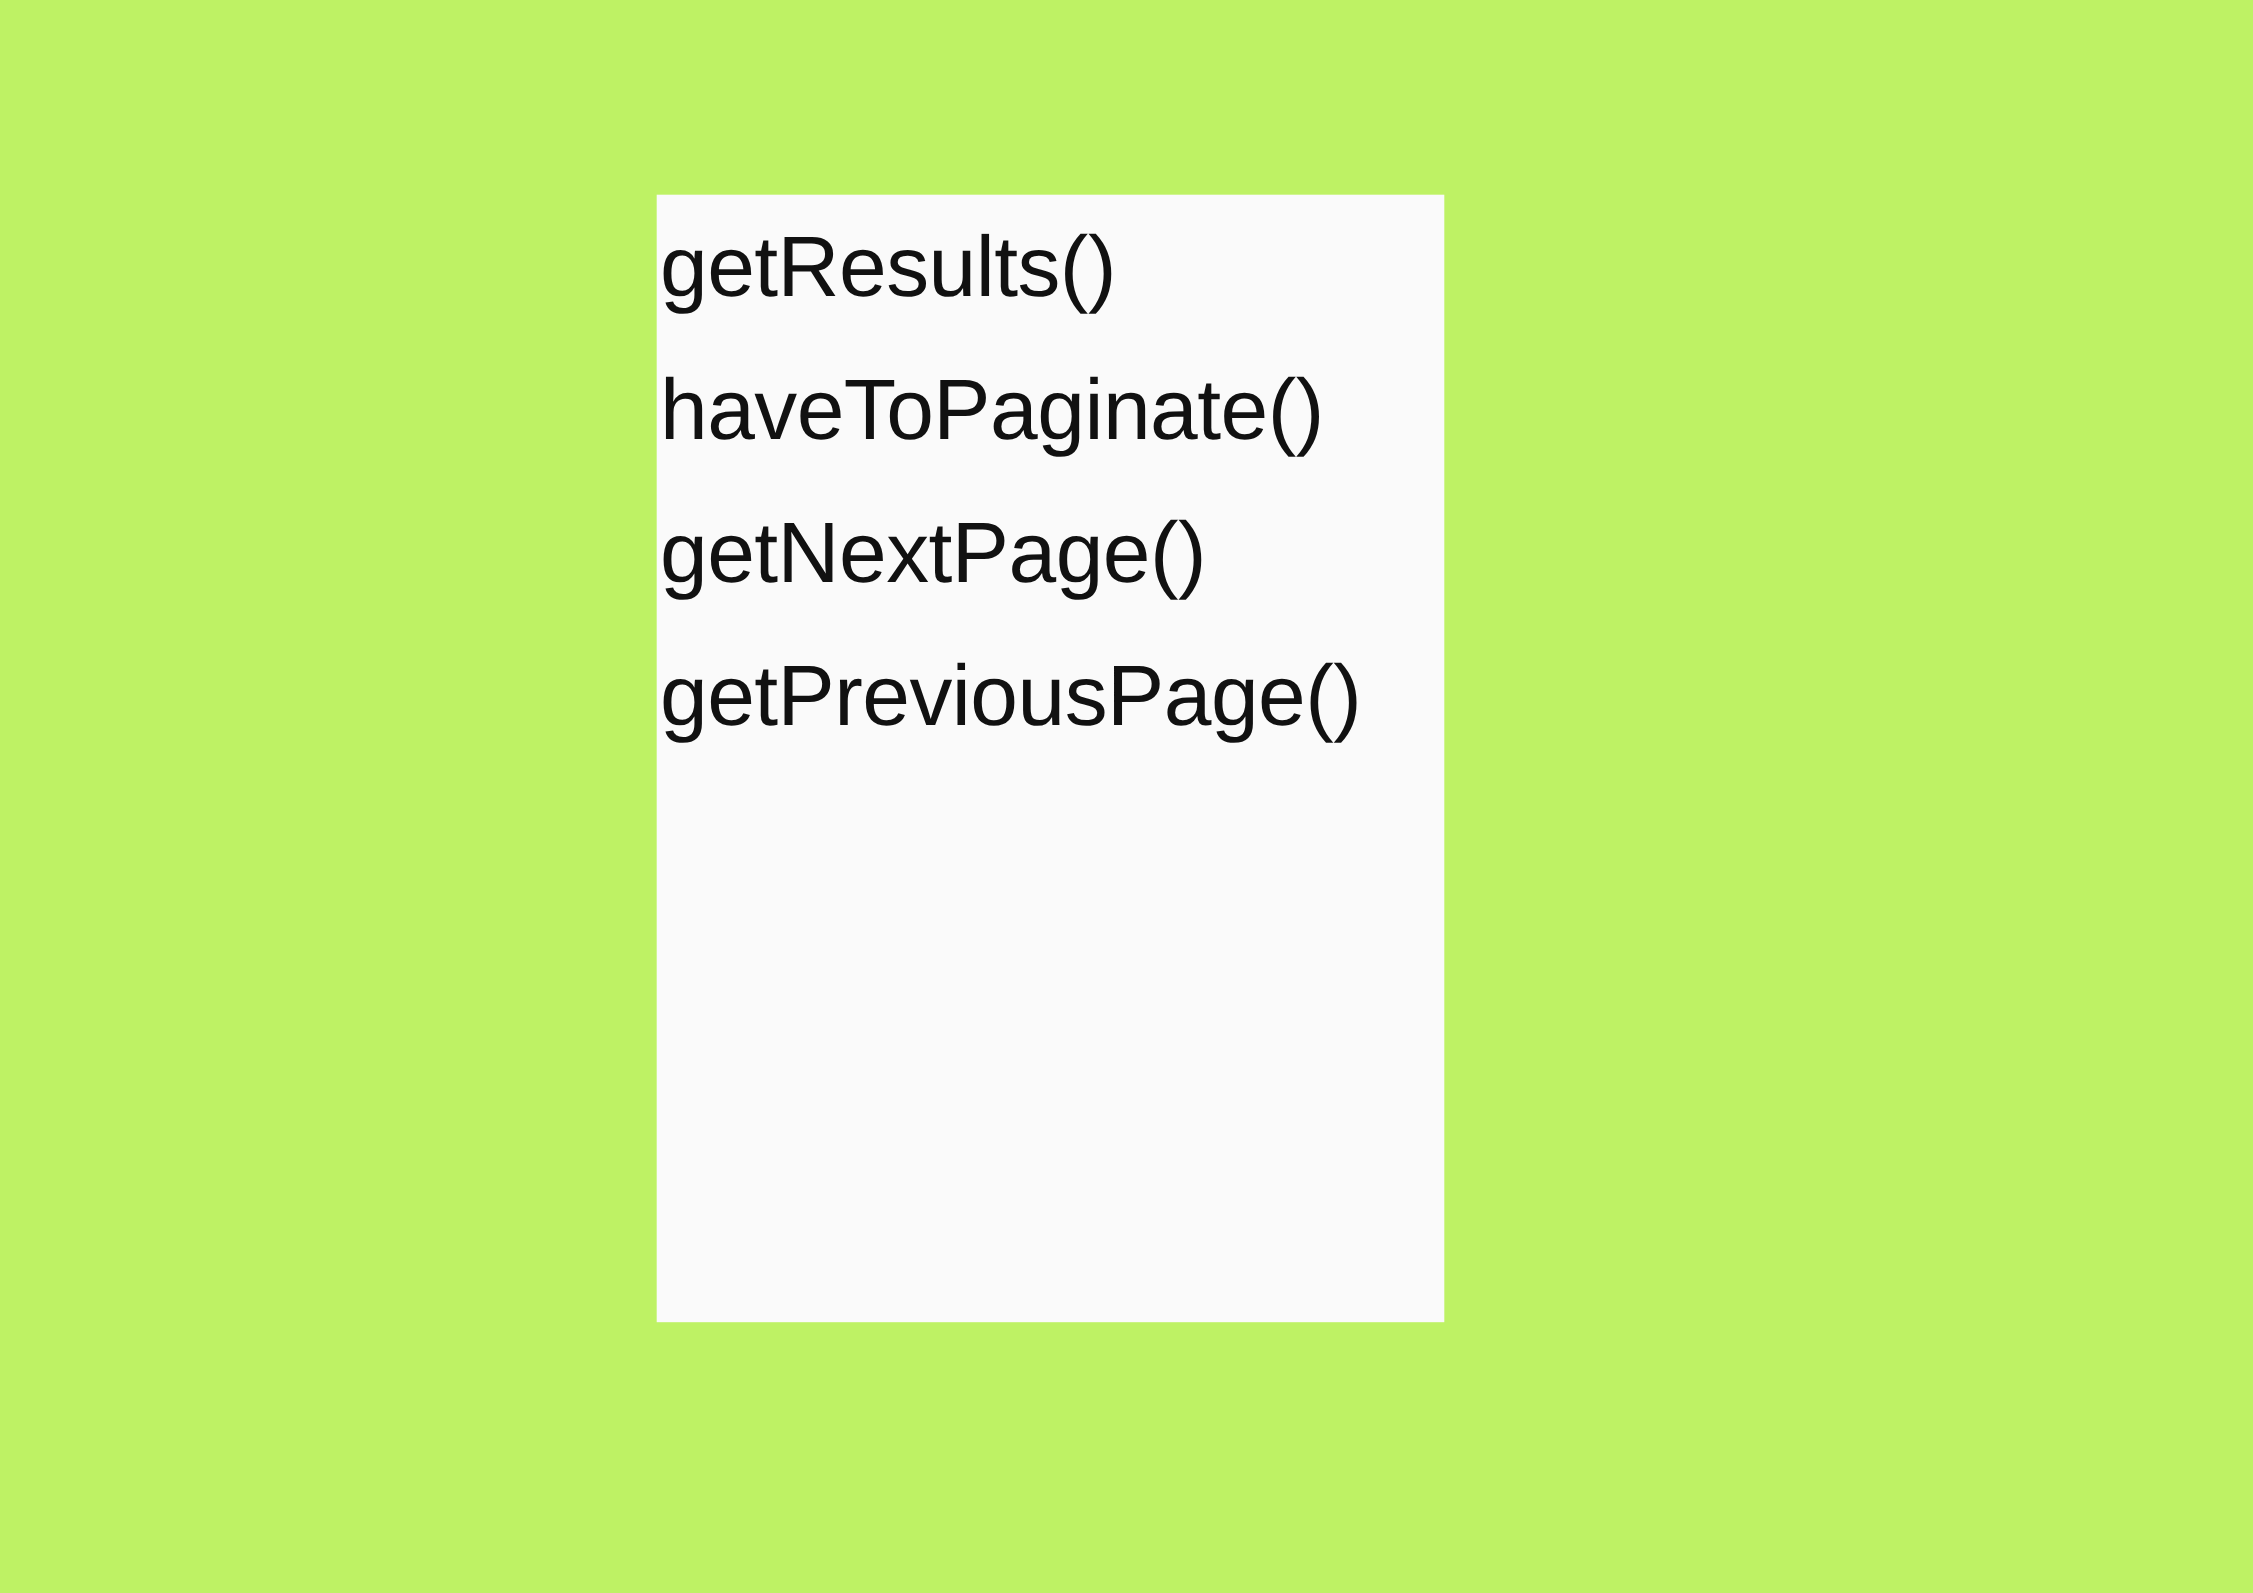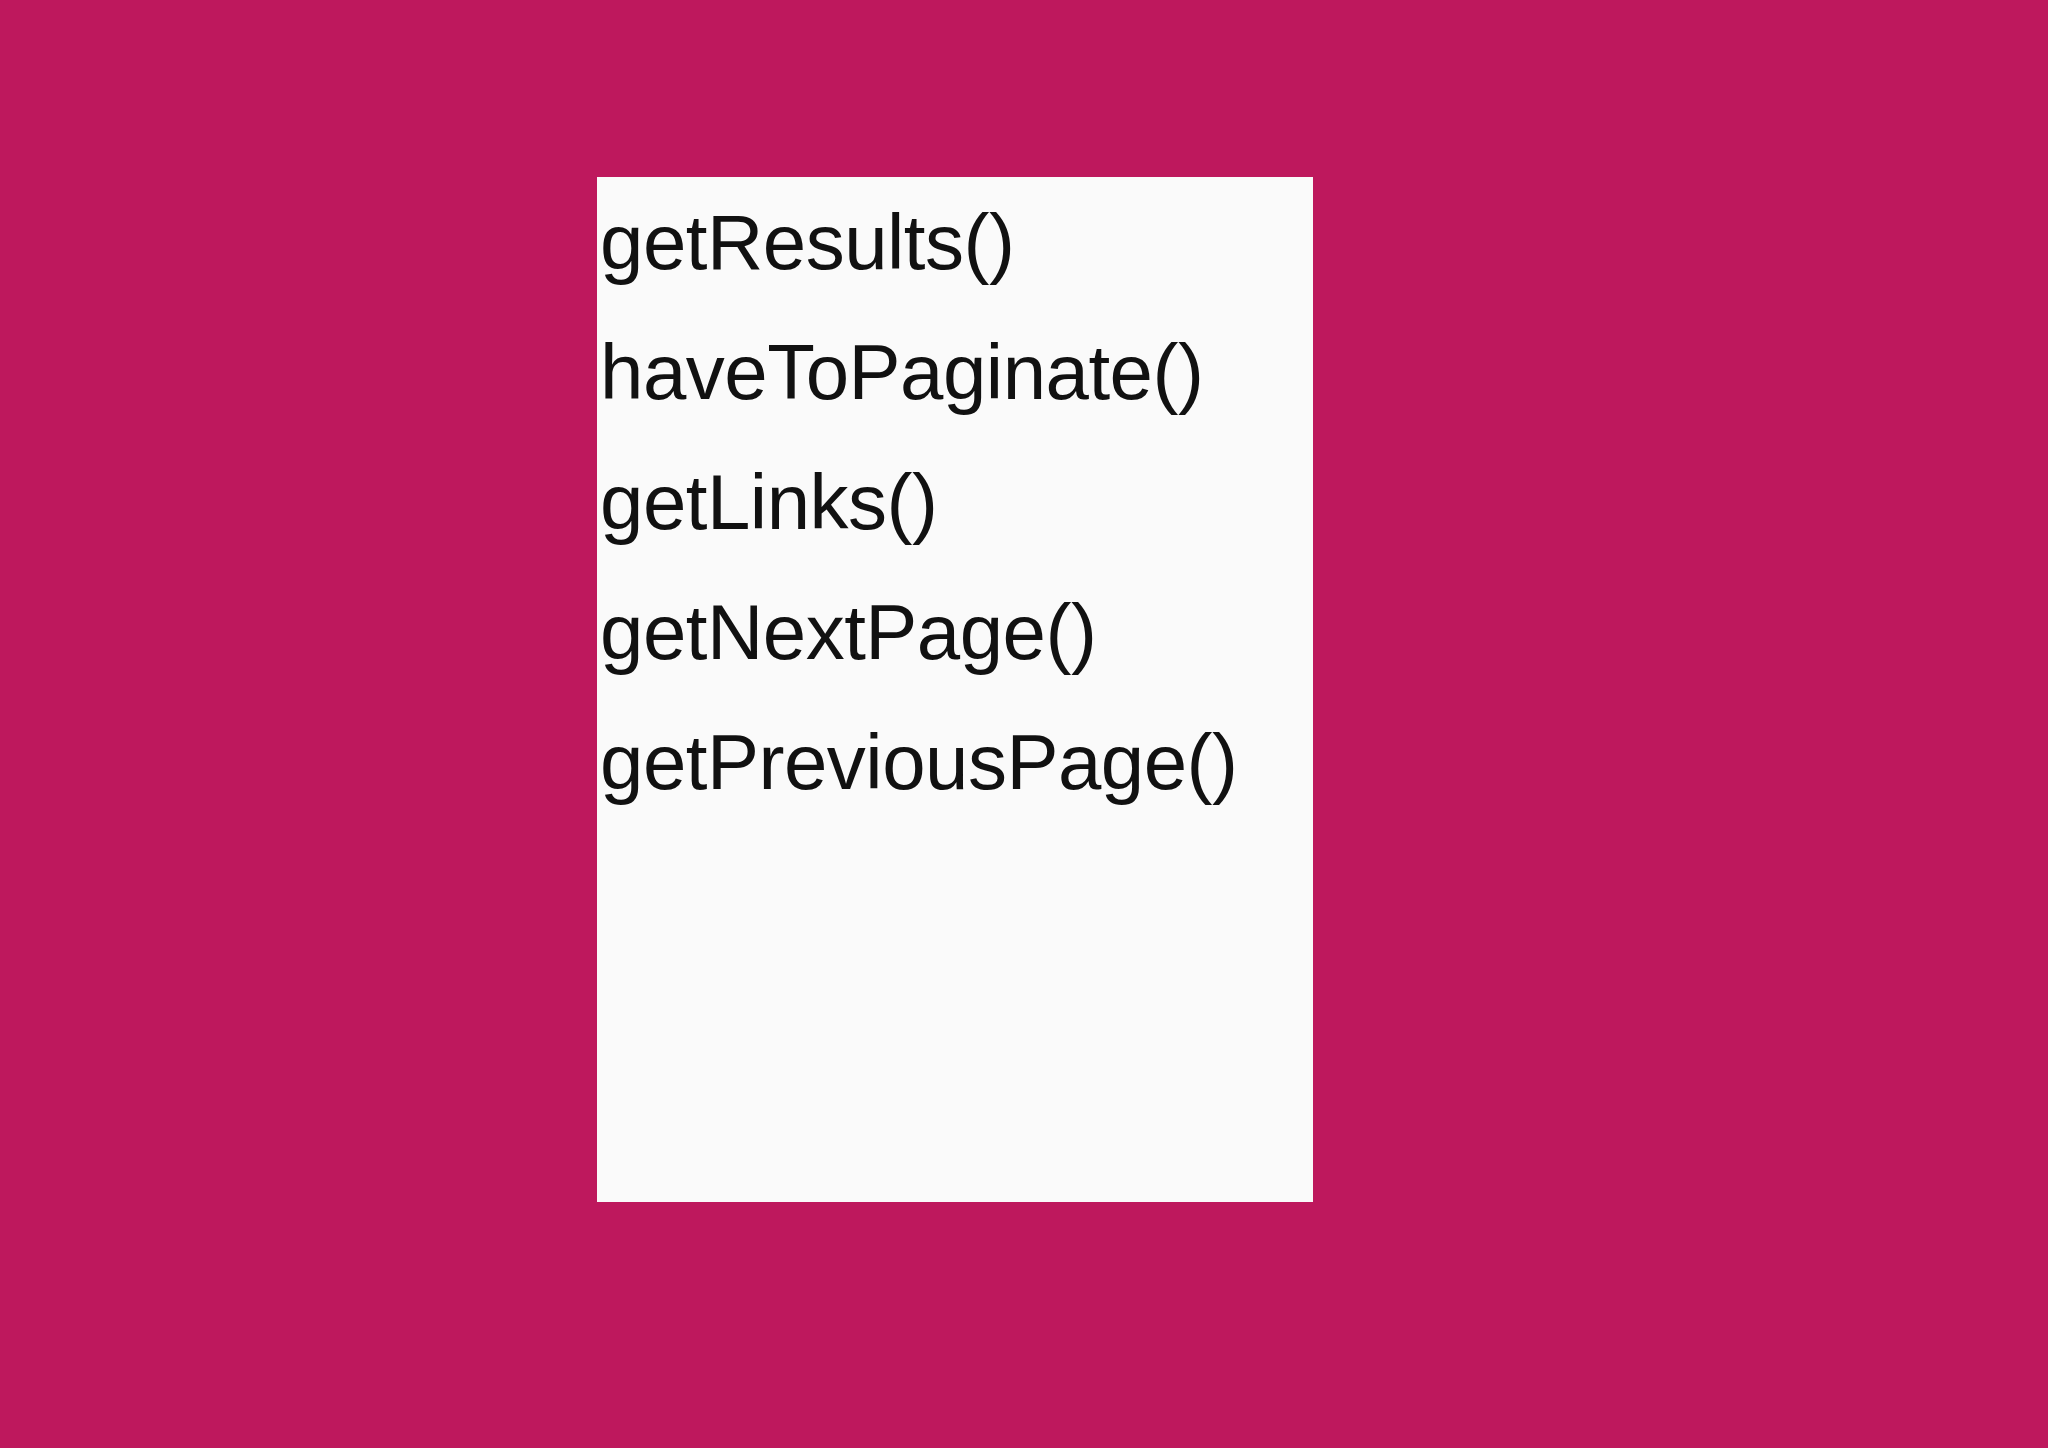--- a/index.html
+++ b/index.html
@@ -17,21 +17,21 @@
     position: relative;
   }
 
   
   #canvas {
     position: absolute;
     left: 0;
     top: 0;
     width: 2048px;
     height: 1448px;
-    background: #be185d;
+    background: #bef264;
   }
 
   
   #method-panel {
     position: absolute;
     left: 597px;
     top: 177px;
     width: 716px;
     height: 1025px;
     background: #fafafa;
@@ -67,21 +67,20 @@
 
   <div id="method-panel"></div>
 
   <ul id="method-list">
 
     <li class="method-item">getResults()</li>
 
 
     <li class="method-item">haveToPaginate()</li>
 
-    <li class="method-item">getLinks()</li>
 
 
     <li class="method-item">getNextPage()</li>
 
     <li class="method-item">getPreviousPage()</li>
 
 
   </ul>
 
 </div>

